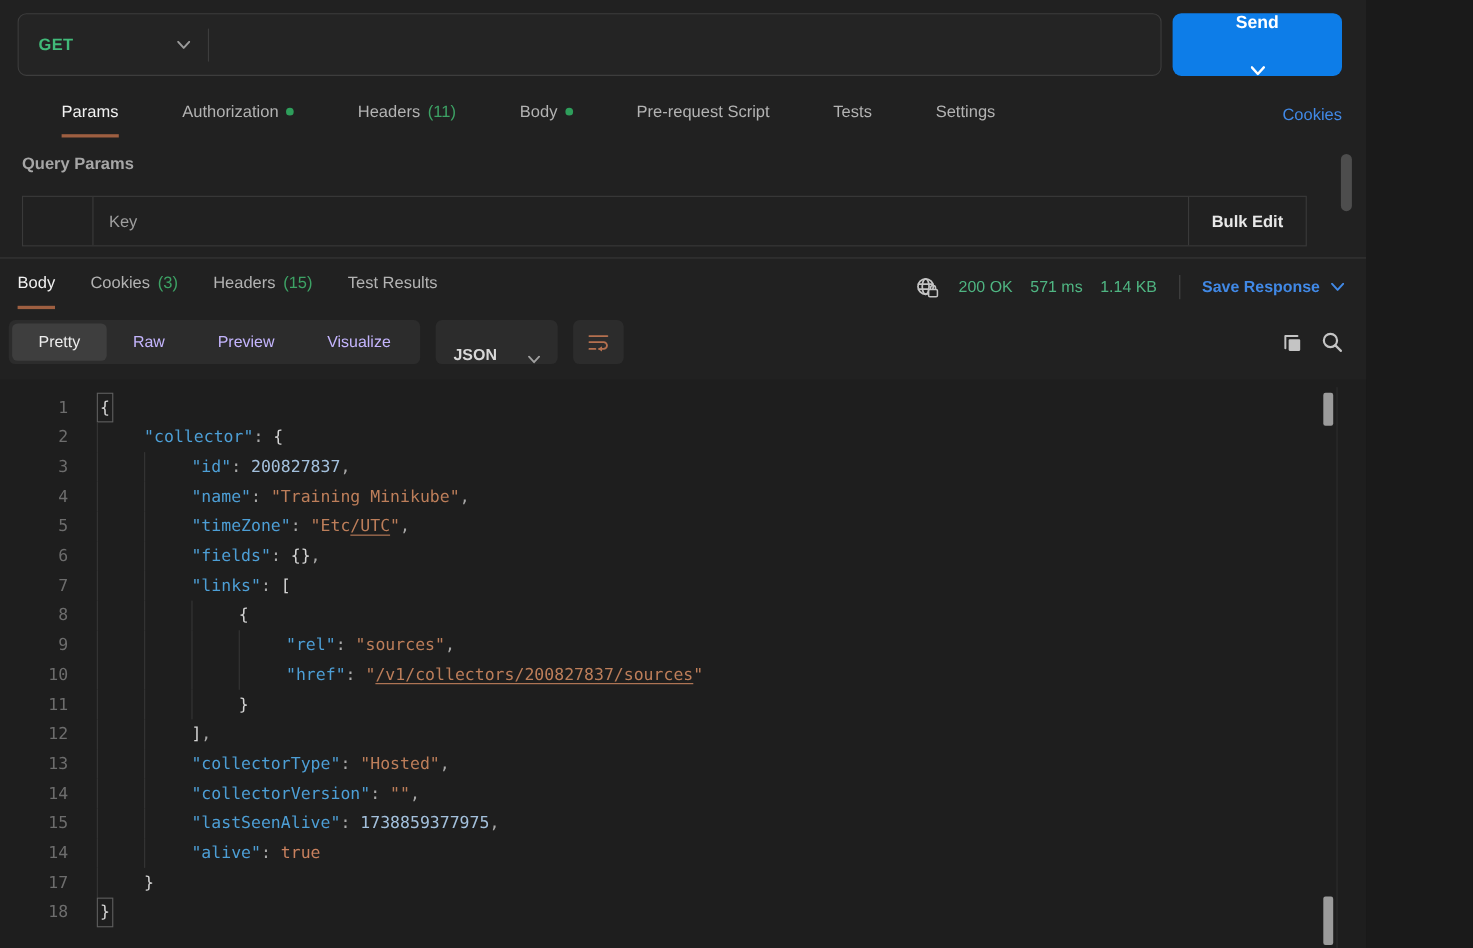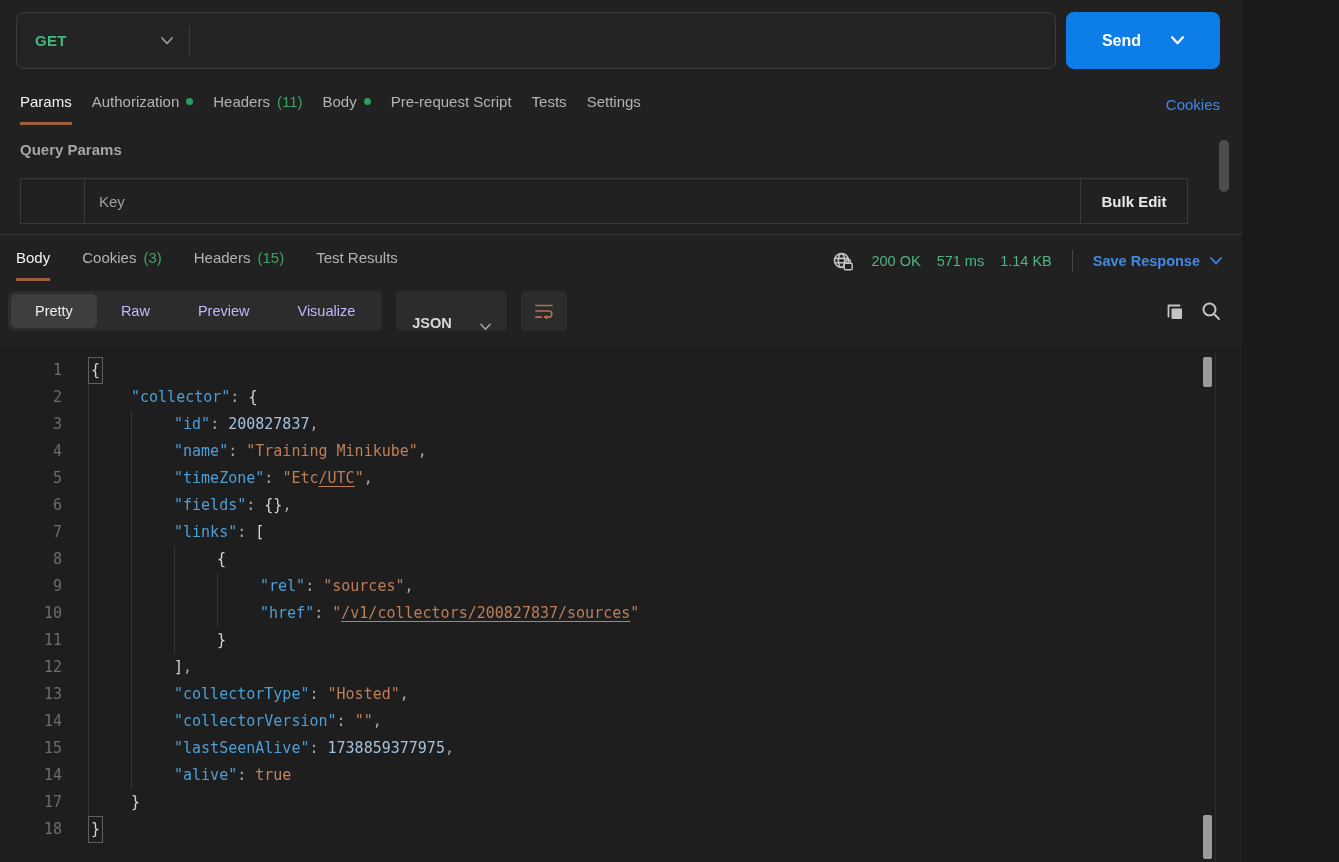--- a/index.html
+++ b/index.html
@@ -21,26 +21,26 @@
   .url-row{display:flex;gap:10px;padding:12px 22px 0 16px;flex:0 0 auto;}
   .url-box{flex:1;height:57px;background:var(--panel);border:1px solid #3d3d3d;border-radius:8px;
            display:flex;align-items:center;min-width:0;}
   .method{color:var(--green);font-size:15px;font-weight:700;letter-spacing:.3px;padding:0 0 0 18px;}
   .method-wrap{display:flex;align-items:center;cursor:pointer;width:172px;justify-content:space-between;}
   .chev{stroke:#9a9a9a;stroke-width:1.8;fill:none;stroke-linecap:round;stroke-linejoin:round;}
   .method-wrap svg{margin-right:16px;}
   .vsep{width:1px;height:30px;background:#3d3d3d;}
   .url-text{margin-left:20px;font-size:15px;color:#e6e6e6;white-space:nowrap;overflow:hidden;}
   .send-btn{width:154px;height:57px;background:var(--send-blue);border-radius:8px;display:flex;
-            align-items:center;justify-content:center;gap:30px;cursor:pointer;}
+            align-items:center;justify-content:center;gap:30px;cursor:pointer;flex-direction:column;}
   .send-label{color:#fff;font-size:16px;font-weight:700;}
   .send-btn .chev{stroke:#fff;stroke-width:2;}
 
   
-  .req-tabs{display:flex;align-items:flex-end;gap:20px;padding:24px 22px 0 20px;flex:0 0 auto;}
+  .req-tabs{display:flex;align-items:flex-end;gap:58px;padding:24px 22px 0 20px;flex:0 0 auto;margin-left:36px;}
   .tab{display:flex;align-items:center;gap:7px;font-size:15px;color:var(--txt-dim);
        padding-bottom:12px;border-bottom:3px solid transparent;cursor:pointer;white-space:nowrap;}
   .tab.active{color:#f2f2f2;border-bottom-color:var(--orange);}
   .dot{width:7px;height:7px;border-radius:50%;background:var(--green-dot);display:inline-block;}
   .count{color:var(--green-count);}
   .cookies-link{margin-left:auto;color:var(--blue);font-size:15px;padding-bottom:12px;cursor:pointer;}
 
   
   .query-title{margin:16px 20px 0;font-size:15px;font-weight:600;color:#a6a6a6;}
   .params-table{margin:20px 54px 0 20px;height:46px;border:1px solid var(--border);display:flex;

